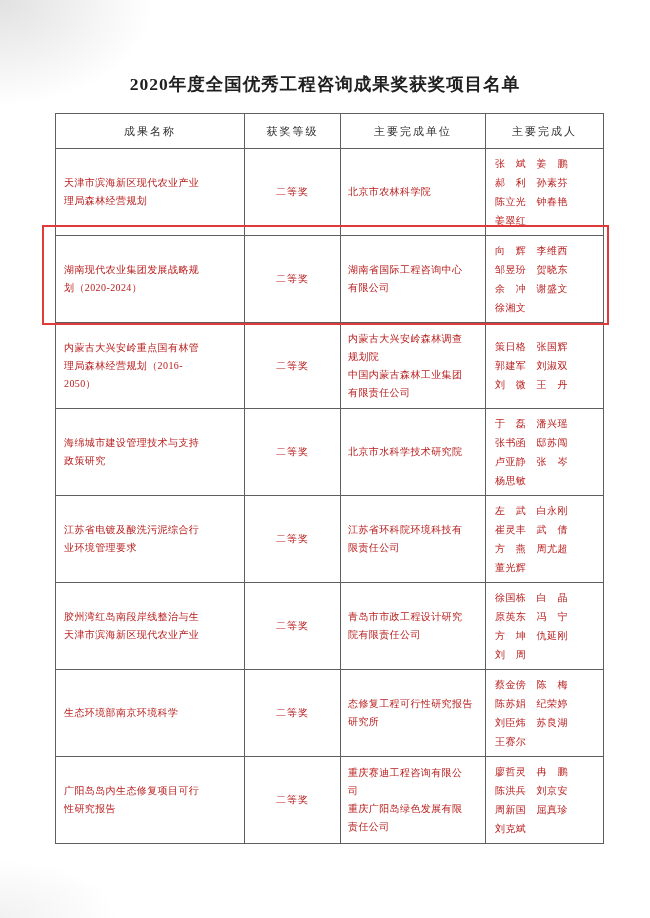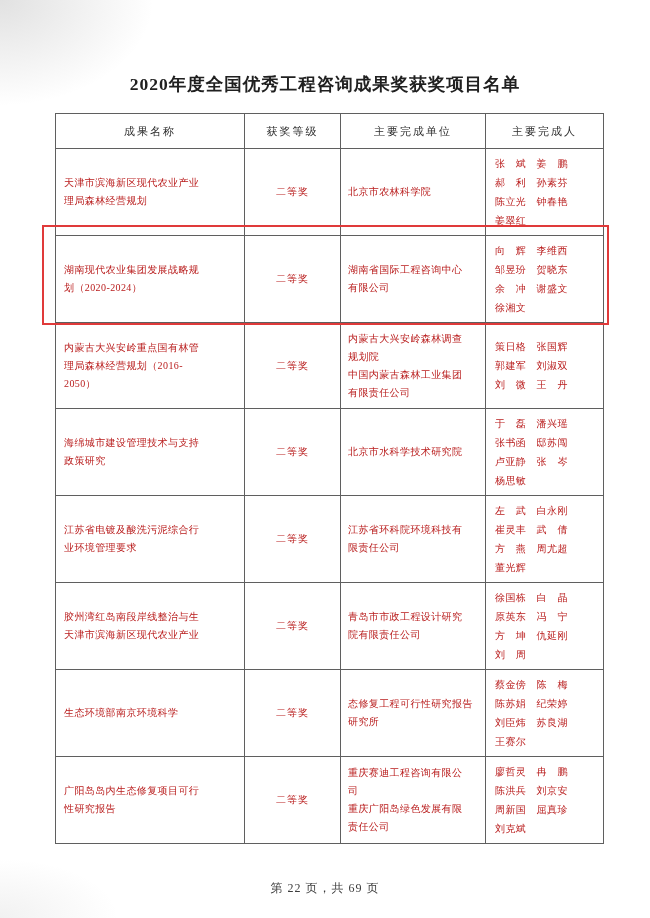--- a/index.html
+++ b/index.html
@@ -200,15 +200,14 @@
     <td class="c-persons">廖哲灵　冉　鹏
 陈洪兵　刘京安
 周新国　屈真珍
 刘克斌</td>
   </tr>
 </tbody>
     </table>
     <div class="red-box" style="display: block; left: -13px; top: 112px; width: 563px; height: 96px; border-color: rgb(224, 58, 58);"></div>
   </div>
 
-  <div class="footer">第 22 页，共 69 页</div>
 
 </div>
 
 </body></html>

